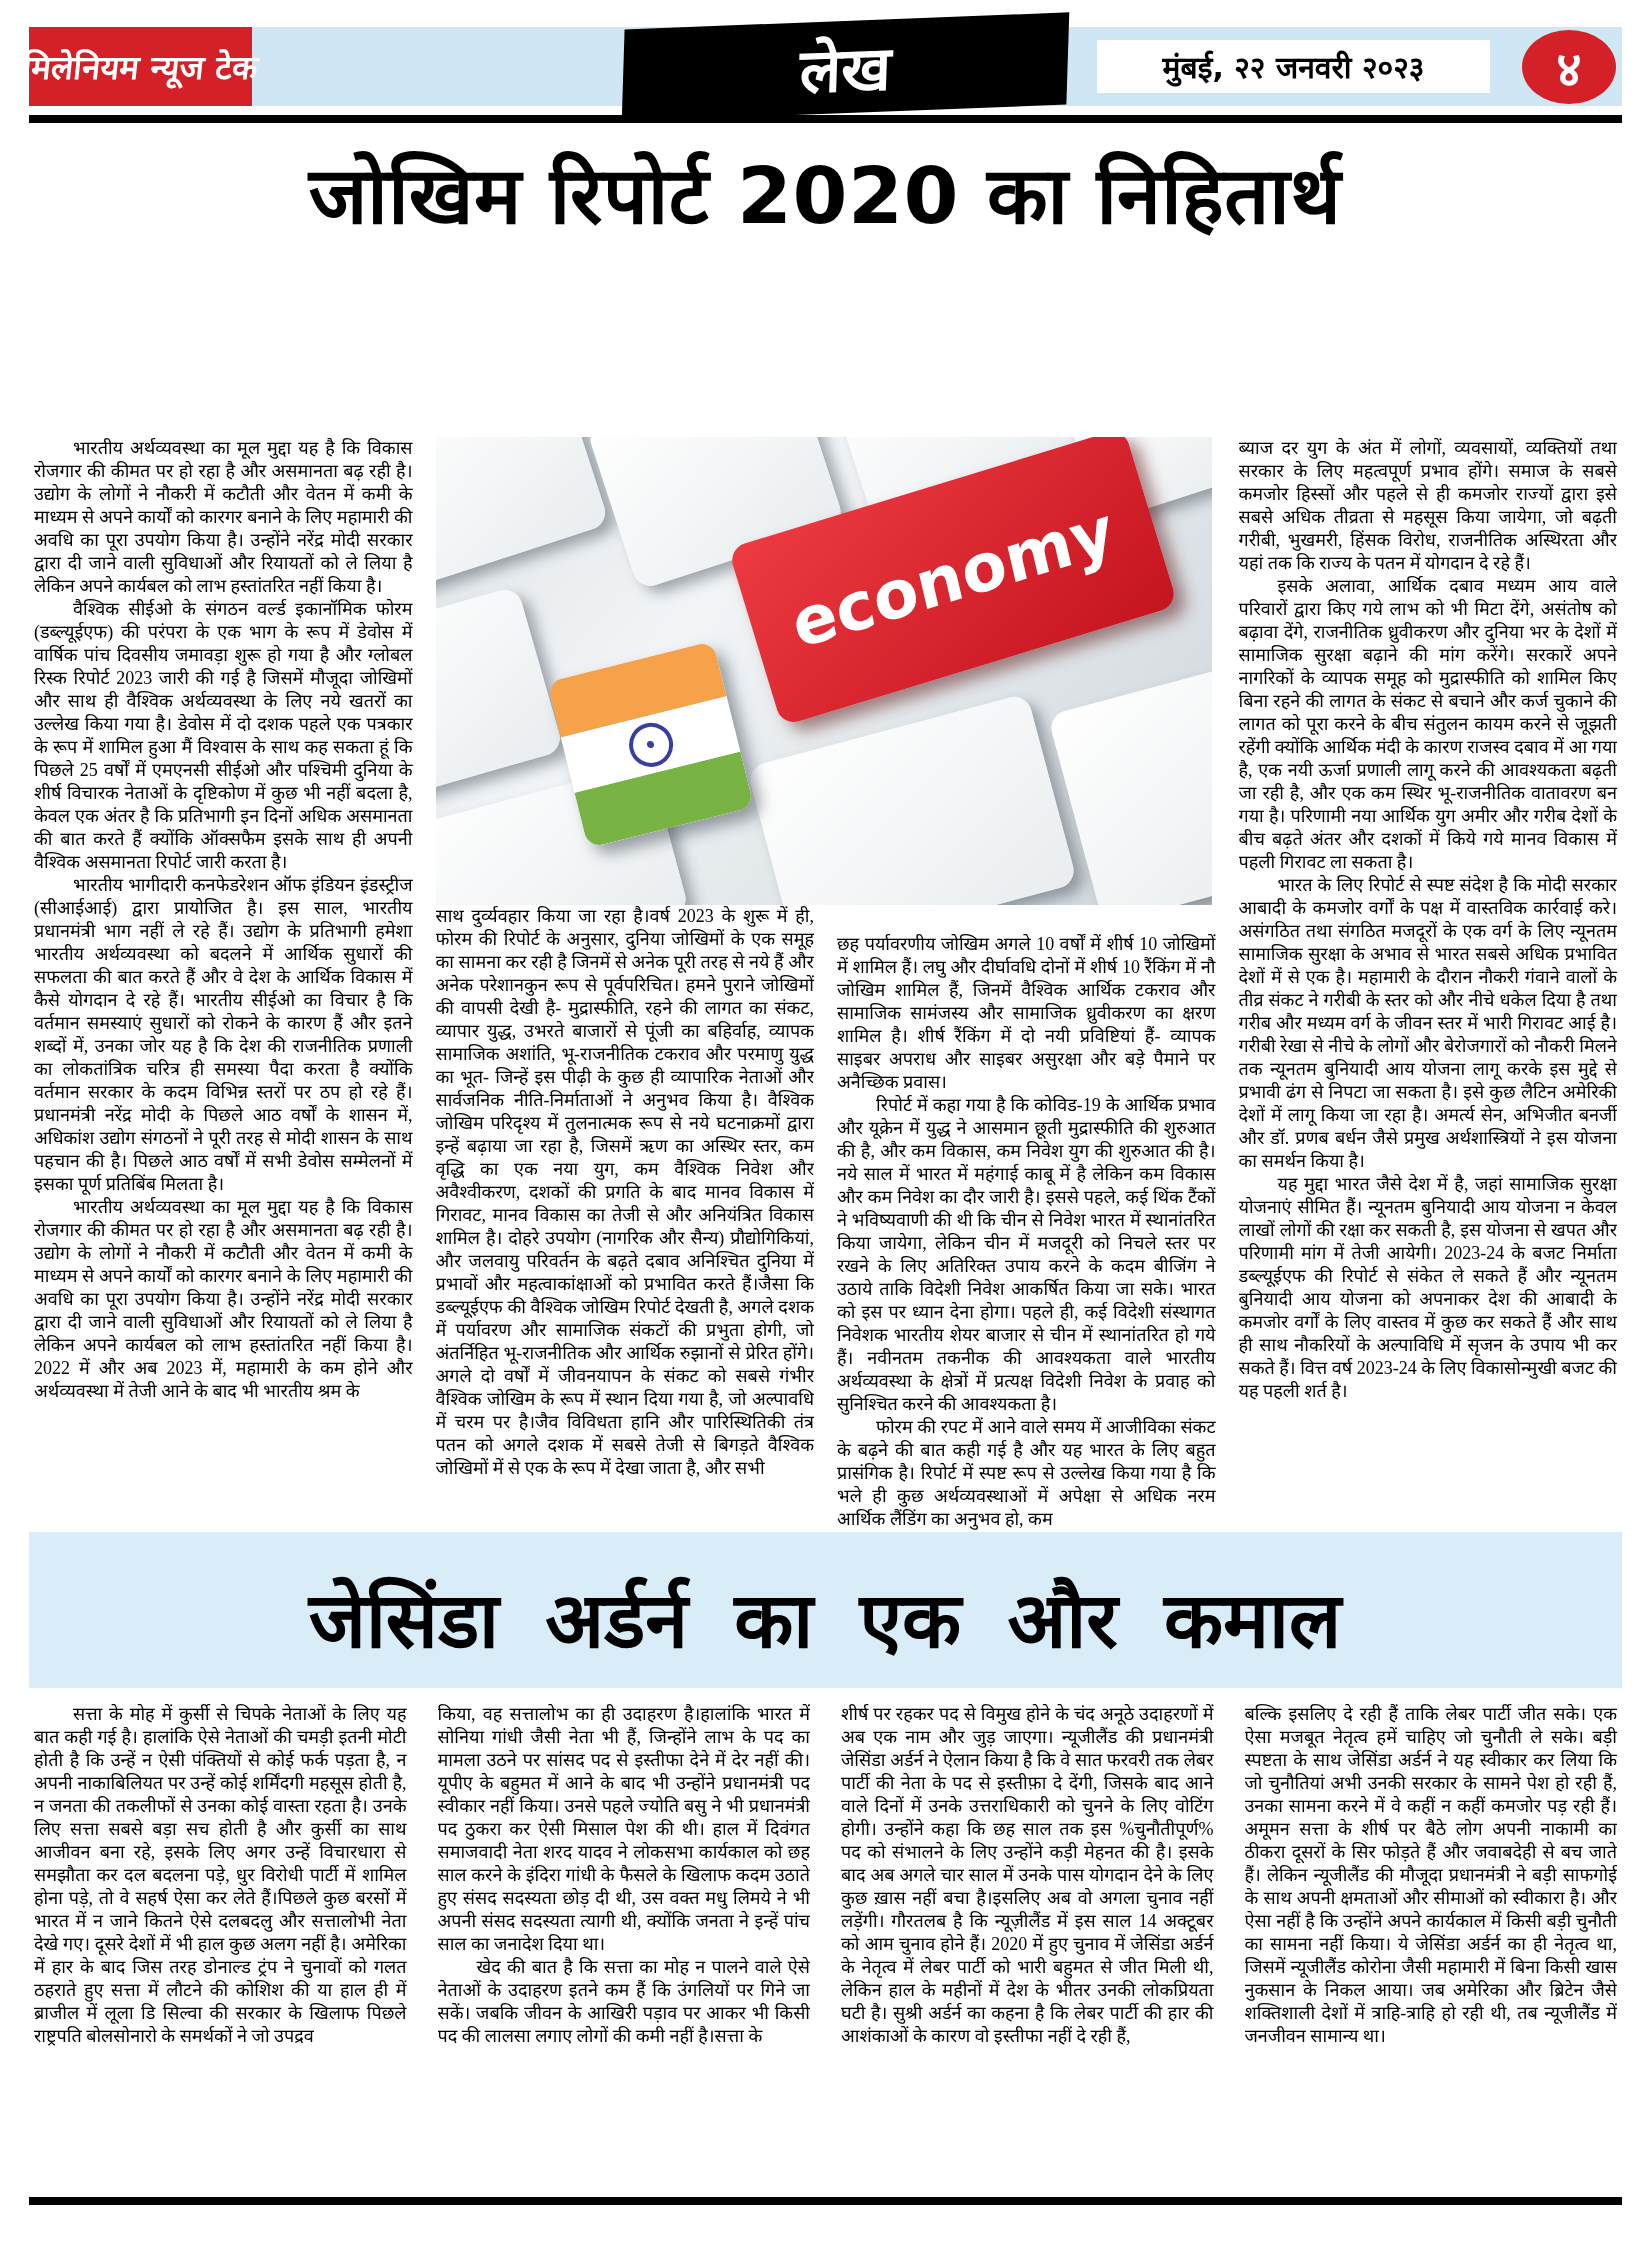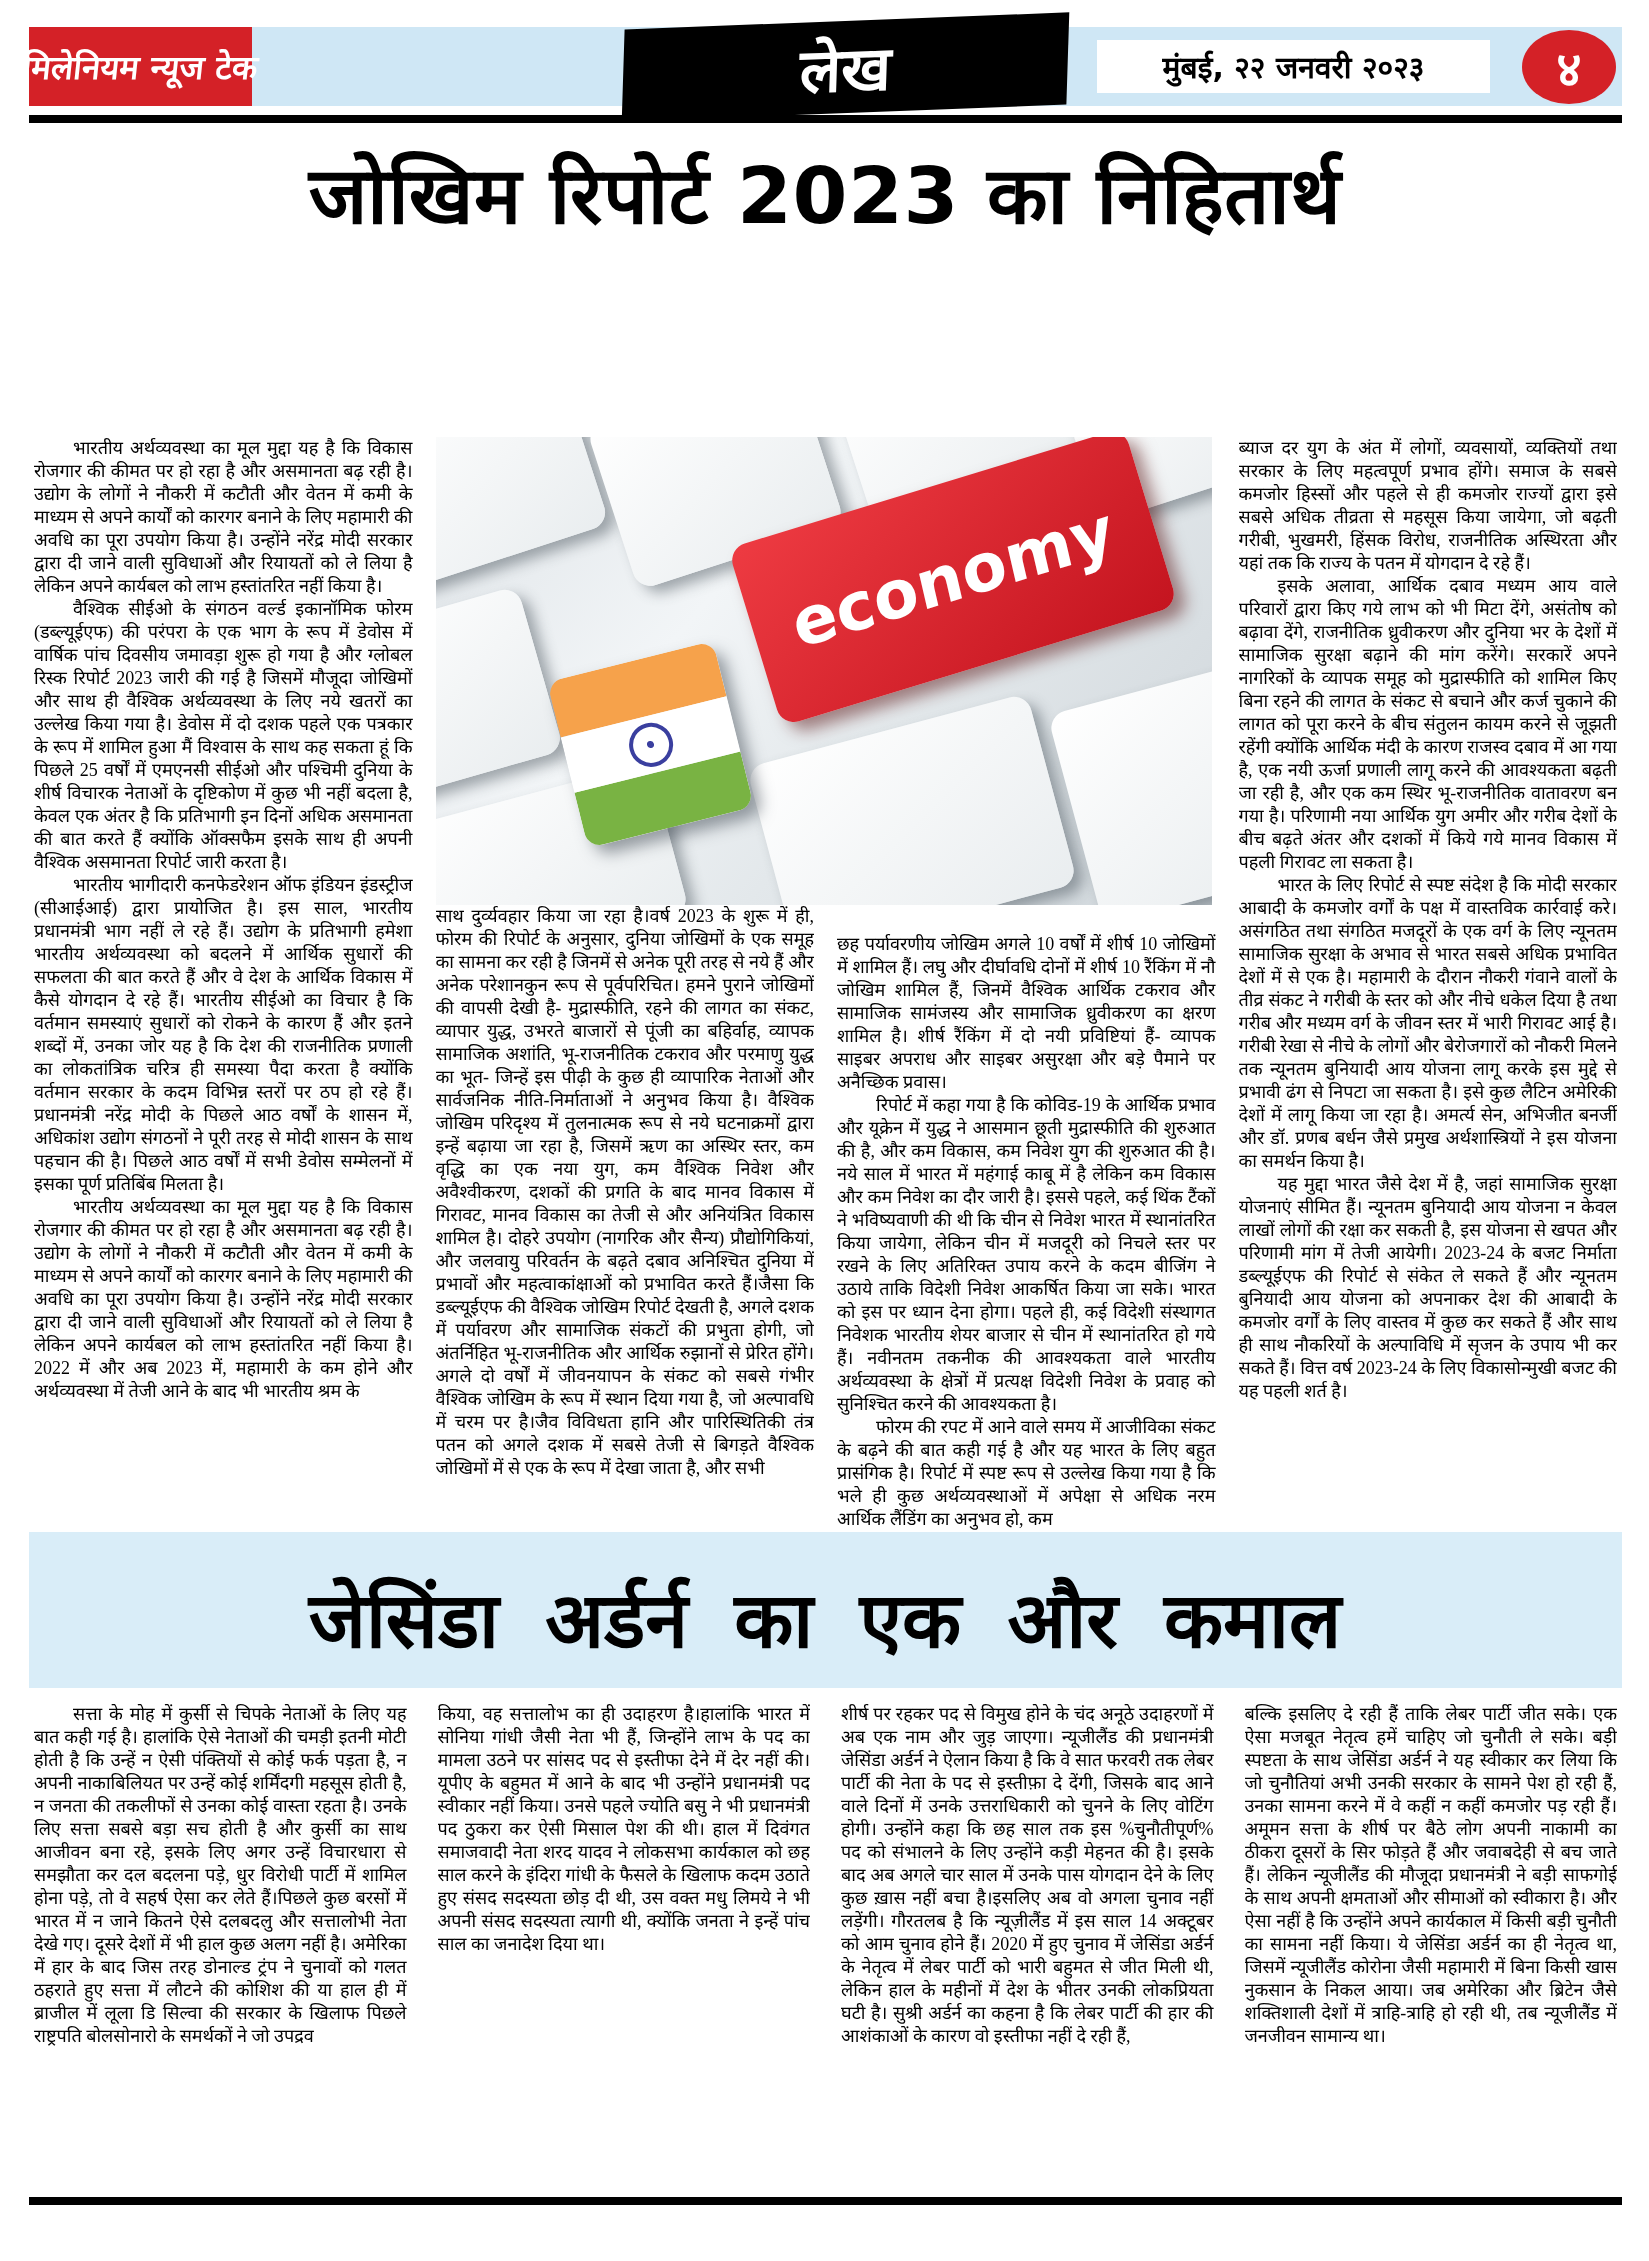--- a/index.html
+++ b/index.html
@@ -102,21 +102,21 @@
   </div>
   <div class="dateline-box">
     <span>मुंबई, २२ जनवरी २०२३</span>
   </div>
   <div class="page-circle">
     <span>४</span>
   </div>
   <div class="top-rule"></div>
 
   <div class="headline">
-    <div>जोखिम रिपोर्ट 2023 का निहितार्थ</div>
+    <div>जोखिम रिपोर्ट 2020 का निहितार्थ</div>
   </div>
 
   <div class="main-grid">
 
     <div class="bodytext col-span-rows">
       <p>भारतीय अर्थव्यवस्था का मूल मुद्दा यह है कि विकास रोजगार की कीमत पर हो रहा है और असमानता बढ़ रही है। उद्योग के लोगों ने नौकरी में कटौती और वेतन में कमी के माध्यम से अपने कार्यों को कारगर बनाने के लिए महामारी की अवधि का पूरा उपयोग किया है। उन्होंने नरेंद्र मोदी सरकार द्वारा दी जाने वाली सुविधाओं और रियायतों को ले लिया है लेकिन अपने कार्यबल को लाभ हस्तांतरित नहीं किया है।</p>
       <p>वैश्विक सीईओ के संगठन वर्ल्ड इकानॉमिक फोरम (डब्ल्यूईएफ) की परंपरा के एक भाग के रूप में डेवोस में वार्षिक पांच दिवसीय जमावड़ा शुरू हो गया है और ग्लोबल रिस्क रिपोर्ट 2023 जारी की गई है जिसमें मौजूदा जोखिमों और साथ ही वैश्विक अर्थव्यवस्था के लिए नये खतरों का उल्लेख किया गया है। डेवोस में दो दशक पहले एक पत्रकार के रूप में शामिल हुआ मैं विश्वास के साथ कह सकता हूं कि पिछले 25 वर्षों में एमएनसी सीईओ और पश्चिमी दुनिया के शीर्ष विचारक नेताओं के दृष्टिकोण में कुछ भी नहीं बदला है, केवल एक अंतर है कि प्रतिभागी इन दिनों अधिक असमानता की बात करते हैं क्योंकि ऑक्सफैम इसके साथ ही अपनी वैश्विक असमानता रिपोर्ट जारी करता है।</p>
       <p>भारतीय भागीदारी कनफेडरेशन ऑफ इंडियन इंडस्ट्रीज (सीआईआई) द्वारा प्रायोजित है। इस साल, भारतीय प्रधानमंत्री भाग नहीं ले रहे हैं। उद्योग के प्रतिभागी हमेशा भारतीय अर्थव्यवस्था को बदलने में आर्थिक सुधारों की सफलता की बात करते हैं और वे देश के आर्थिक विकास में कैसे योगदान दे रहे हैं। भारतीय सीईओ का विचार है कि वर्तमान समस्याएं सुधारों को रोकने के कारण हैं और इतने शब्दों में, उनका जोर यह है कि देश की राजनीतिक प्रणाली का लोकतांत्रिक चरित्र ही समस्या पैदा करता है क्योंकि वर्तमान सरकार के कदम विभिन्न स्तरों पर ठप हो रहे हैं। प्रधानमंत्री नरेंद्र मोदी के पिछले आठ वर्षों के शासन में, अधिकांश उद्योग संगठनों ने पूरी तरह से मोदी शासन के साथ पहचान की है। पिछले आठ वर्षों में सभी डेवोस सम्मेलनों में इसका पूर्ण प्रतिबिंब मिलता है।</p>
       <p>भारतीय अर्थव्यवस्था का मूल मुद्दा यह है कि विकास रोजगार की कीमत पर हो रहा है और असमानता बढ़ रही है। उद्योग के लोगों ने नौकरी में कटौती और वेतन में कमी के माध्यम से अपने कार्यों को कारगर बनाने के लिए महामारी की अवधि का पूरा उपयोग किया है। उन्होंने नरेंद्र मोदी सरकार द्वारा दी जाने वाली सुविधाओं और रियायतों को ले लिया है लेकिन अपने कार्यबल को लाभ हस्तांतरित नहीं किया है। 2022 में और अब 2023 में, महामारी के कम होने और अर्थव्यवस्था में तेजी आने के बाद भी भारतीय श्रम के</p>
     </div>
@@ -163,20 +163,21 @@
   <div class="section2-band">
     <h2>जेसिंडा अर्डर्न का एक और कमाल</h2>
   </div>
 
   <div class="bottom-grid">
     <div class="bodytext">
       <p>सत्ता के मोह में कुर्सी से चिपके नेताओं के लिए यह बात कही गई है। हालांकि ऐसे नेताओं की चमड़ी इतनी मोटी होती है कि उन्हें न ऐसी पंक्तियों से कोई फर्क पड़ता है, न अपनी नाकाबिलियत पर उन्हें कोई शर्मिंदगी महसूस होती है, न जनता की तकलीफों से उनका कोई वास्ता रहता है। उनके लिए सत्ता सबसे बड़ा सच होती है और कुर्सी का साथ आजीवन बना रहे, इसके लिए अगर उन्हें विचारधारा से समझौता कर दल बदलना पड़े, धुर विरोधी पार्टी में शामिल होना पड़े, तो वे सहर्ष ऐसा कर लेते हैं।पिछले कुछ बरसों में भारत में न जाने कितने ऐसे दलबदलु और सत्तालोभी नेता देखे गए। दूसरे देशों में भी हाल कुछ अलग नहीं है। अमेरिका में हार के बाद जिस तरह डोनाल्ड ट्रंप ने चुनावों को गलत ठहराते हुए सत्ता में लौटने की कोशिश की या हाल ही में ब्राजील में लूला डि सिल्वा की सरकार के खिलाफ पिछले राष्ट्रपति बोलसोनारो के समर्थकों ने जो उपद्रव</p>
     </div>
     <div class="bodytext">
       <p style="text-indent:0;">किया, वह सत्तालोभ का ही उदाहरण है।हालांकि भारत में सोनिया गांधी जैसी नेता भी हैं, जिन्होंने लाभ के पद का मामला उठने पर सांसद पद से इस्तीफा देने में देर नहीं की। यूपीए के बहुमत में आने के बाद भी उन्होंने प्रधानमंत्री पद स्वीकार नहीं किया। उनसे पहले ज्योति बसु ने भी प्रधानमंत्री पद ठुकरा कर ऐसी मिसाल पेश की थी। हाल में दिवंगत समाजवादी नेता शरद यादव ने लोकसभा कार्यकाल को छह साल करने के इंदिरा गांधी के फैसले के खिलाफ कदम उठाते हुए संसद सदस्यता छोड़ दी थी, उस वक्त मधु लिमये ने भी अपनी संसद सदस्यता त्यागी थी, क्योंकि जनता ने इन्हें पांच साल का जनादेश दिया था।</p>
+      <p>खेद की बात है कि सत्ता का मोह न पालने वाले ऐसे नेताओं के उदाहरण इतने कम हैं कि उंगलियों पर गिने जा सकें। जबकि जीवन के आखिरी पड़ाव पर आकर भी किसी पद की लालसा लगाए लोगों की कमी नहीं है।सत्ता के</p>
     </div>
     <div class="bodytext">
       <p style="text-indent:0;">शीर्ष पर रहकर पद से विमुख होने के चंद अनूठे उदाहरणों में अब एक नाम और जुड़ जाएगा। न्यूजीलैंड की प्रधानमंत्री जेसिंडा अर्डर्न ने ऐलान किया है कि वे सात फरवरी तक लेबर पार्टी की नेता के पद से इस्तीफ़ा दे देंगी, जिसके बाद आने वाले दिनों में उनके उत्तराधिकारी को चुनने के लिए वोटिंग होगी। उन्होंने कहा कि छह साल तक इस %चुनौतीपूर्ण% पद को संभालने के लिए उन्होंने कड़ी मेहनत की है। इसके बाद अब अगले चार साल में उनके पास योगदान देने के लिए कुछ ख़ास नहीं बचा है।इसलिए अब वो अगला चुनाव नहीं लड़ेंगी। गौरतलब है कि न्यूज़ीलैंड में इस साल 14 अक्टूबर को आम चुनाव होने हैं। 2020 में हुए चुनाव में जेसिंडा अर्डर्न के नेतृत्व में लेबर पार्टी को भारी बहुमत से जीत मिली थी, लेकिन हाल के महीनों में देश के भीतर उनकी लोकप्रियता घटी है। सुश्री अर्डर्न का कहना है कि लेबर पार्टी की हार की आशंकाओं के कारण वो इस्तीफा नहीं दे रही हैं,</p>
     </div>
     <div class="bodytext">
       <p style="text-indent:0;">बल्कि इसलिए दे रही हैं ताकि लेबर पार्टी जीत सके। एक ऐसा मजबूत नेतृत्व हमें चाहिए जो चुनौती ले सके। बड़ी स्पष्टता के साथ जेसिंडा अर्डर्न ने यह स्वीकार कर लिया कि जो चुनौतियां अभी उनकी सरकार के सामने पेश हो रही हैं, उनका सामना करने में वे कहीं न कहीं कमजोर पड़ रही हैं।अमूमन सत्ता के शीर्ष पर बैठे लोग अपनी नाकामी का ठीकरा दूसरों के सिर फोड़ते हैं और जवाबदेही से बच जाते हैं। लेकिन न्यूजीलैंड की मौजूदा प्रधानमंत्री ने बड़ी साफगोई के साथ अपनी क्षमताओं और सीमाओं को स्वीकारा है। और ऐसा नहीं है कि उन्होंने अपने कार्यकाल में किसी बड़ी चुनौती का सामना नहीं किया। ये जेसिंडा अर्डर्न का ही नेतृत्व था, जिसमें न्यूजीलैंड कोरोना जैसी महामारी में बिना किसी खास नुकसान के निकल आया। जब अमेरिका और ब्रिटेन जैसे शक्तिशाली देशों में त्राहि-त्राहि हो रही थी, तब न्यूजीलैंड में जनजीवन सामान्य था।</p>
     </div>
   </div>
 
   <div class="bottom-rule"></div>

